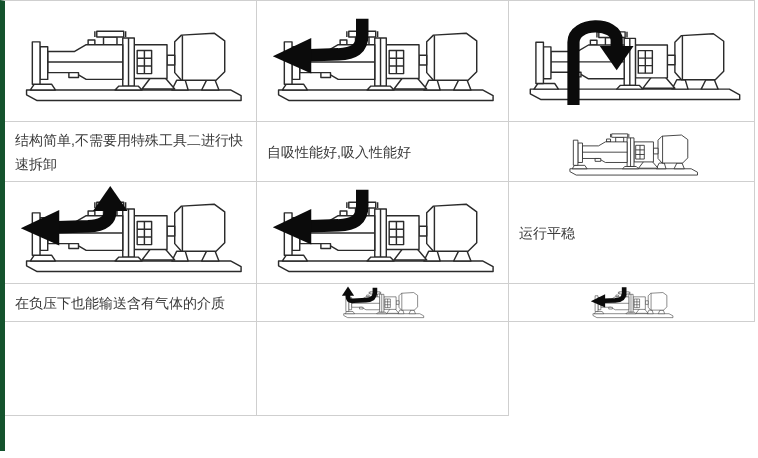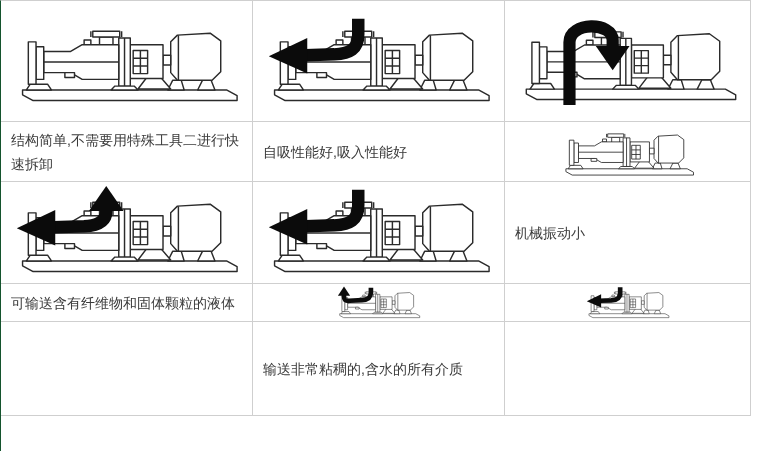--- a/index.html
+++ b/index.html
@@ -4,21 +4,21 @@
 <style>
   html, body {
     margin: 0;
     padding: 0;
     background: #ffffff;
     font-family: "Liberation Sans", "DejaVu Sans", sans-serif;
   }
   .feature-table {
     width: 750px;
     border-top: 1px solid #cfcfcf;
-    border-left: 1px solid #14532d;
+    border-left: 5px solid #14532d;
     display: grid;
     grid-template-columns: 252px 252px 246px;
     grid-template-rows: 121px 60px 102px 38px 94px 35px;
     background: #ffffff;
   }
   .cell {
     border-right: 1px solid #cfcfcf;
     border-bottom: 1px solid #cfcfcf;
     box-sizing: border-box;
     overflow: hidden;
@@ -151,40 +151,37 @@
     </svg>
   </div>
   <div class="cell img-cell">
     <svg class="art" viewBox="0 0 240 100">
       <use href="#pump-drawing"></use>
       <use href="#arrow-left"></use>
     </svg>
   </div>
 
   <div class="cell cap-cell">
-    <span>机械振动小</span>
+    <span>运行平稳</span>
   </div>
   <div class="cell cap-cell">
-    <span>可输送含有纤维物和固体颗粒的液体</span>
+    <span>在负压下也能输送含有气体的介质</span>
   </div>
 
   <div class="cell img-cell">
     <svg class="art" viewBox="0 0 240 100">
       <use href="#pump-drawing"></use>
       <use href="#arrow-upleft"></use>
     </svg>
   </div>
   <div class="cell img-cell">
     <svg class="art" viewBox="0 0 240 100">
       <use href="#pump-drawing"></use>
       <use href="#arrow-left"></use>
     </svg>
   </div>
   <div class="cell img-cell"></div>
 
   <div class="cell cap-cell">
-    <span>输送非常粘稠的,含水的所有介质</span>
-  </div>
-  <div class="cell cap-cell">
     <span></span>
   </div>
 
 </div>
 
 </body></html>

